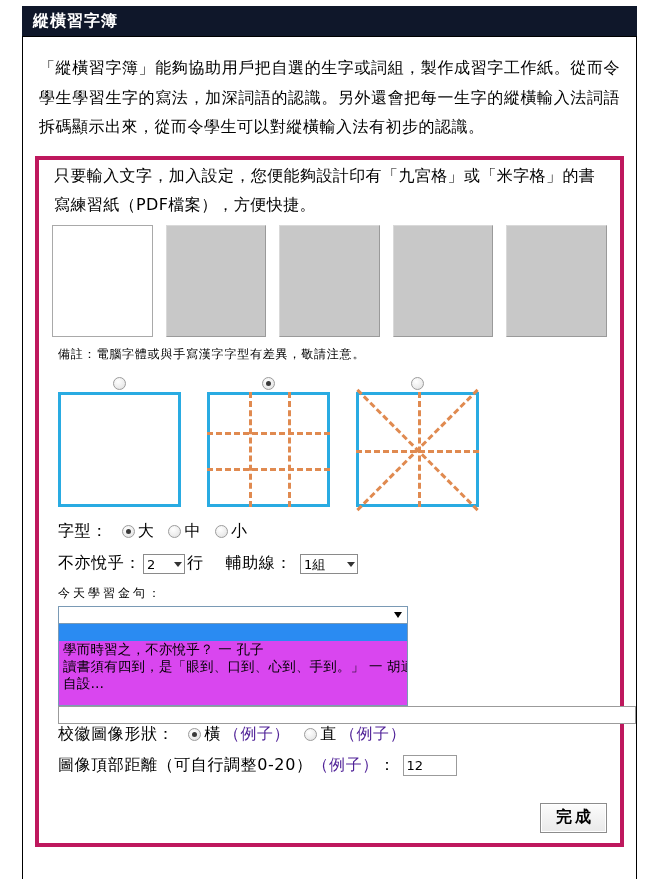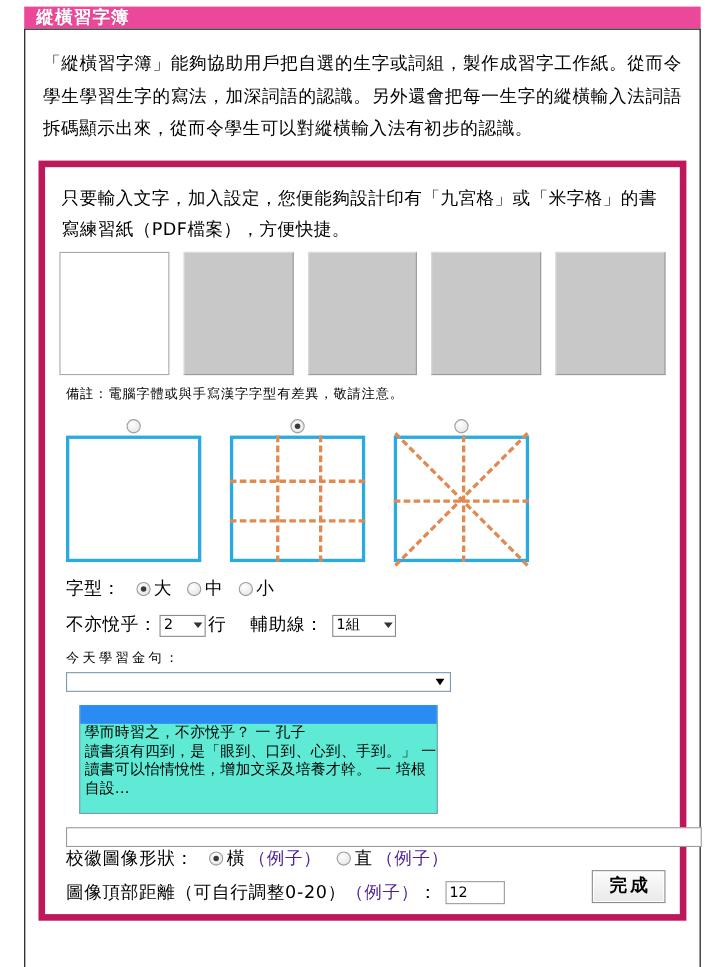--- a/index.html
+++ b/index.html
@@ -9,22 +9,22 @@
     background:#ffffff;
     font-family:"DejaVu Sans","Liberation Sans",sans-serif;
     color:#000;
     font-size:15px;
   }
   .page{width:647px;height:879px;position:relative;box-sizing:border-box;}
 
   
   .titlebar{
     margin:6px 10px 0 22px;
-    height:20px;
-    background:#ec4899;
+    height:30px;
+    background:#0f172a;
     display:flex;align-items:center;
   }
   .titlebar .t{
     color:#ffffff;font-weight:bold;font-size:16px;
     letter-spacing:1px;padding-left:11px;
     text-shadow:0 1px 0 rgba(0,0,0,.12);
   }
 
   
   .outer{
@@ -40,23 +40,23 @@
   .intro{
     font-size:16px;
     line-height:1.85;
     letter-spacing:.5px;
     text-align:justify;
     margin:4px 4px 14px 4px;
   }
 
   
   .inner{
-    border:6px solid #be185d;
-    box-sizing:border-box;
-    padding:12px 13px 10px 13px;
+    border:4px solid #be185d;
+    box-sizing:border-box;
+    padding:0 13px 10px 13px;
     height:691px;
     position:relative;
   }
   .blurb{
     font-size:16px;line-height:1.8;letter-spacing:.4px;
     margin:2px 0 6px 2px;
   }
 
   
   .samples{display:flex;gap:13px;margin:2px 0 0 0;}
@@ -147,22 +147,22 @@
   .combo .field{
     height:18px;border:1px solid #7a9ab5;background:#fff;
     box-sizing:border-box;position:relative;
   }
   .combo .field .arw2{
     position:absolute;right:5px;top:5px;width:0;height:0;
     border-left:4px solid transparent;border-right:4px solid transparent;
     border-top:6px solid #000;
   }
   .listbox{
-    border:1px solid #7a9ab5;border-top:none;background:#5eead4;
-    box-sizing:border-box;padding:0;margin:12px;list-style:none;
+    border:1px solid #7a9ab5;border-top:none;background:#d946ef;
+    box-sizing:border-box;padding:0;margin:0;list-style:none;
   }
   .listbox li{
     font-size:13.5px;line-height:17px;height:17px;
     padding:0 4px;white-space:nowrap;overflow:hidden;
     letter-spacing:.2px;
   }
   .listbox li.sel{background:#2a8bf2;color:#fff;}
   .listbox li.pad{height:13px;}
 
   .longinput{
@@ -289,21 +289,20 @@
       <div class="sectlabel">今天學習金句：</div>
 
       <div class="combo">
         <div class="field">
           <span class="arw2"></span>
         </div>
         <ul class="listbox">
           <li class="sel">&nbsp;</li>
           <li>學而時習之，不亦悅乎？ 一 孔子</li>
           <li>讀書須有四到，是「眼到、口到、心到、手到。」 一 胡適</li>
-          <li>讀書可以怡情悅性，增加文采及培養才幹。 一 培根</li>
           <li>自設…</li>
           <li class="pad">&nbsp;</li>
         </ul>
       </div>
 
       <input class="longinput" type="text" value="" style="">
 
       <div class="frow" style="margin-top:0">
         <span class="lbl">校徽圖像形狀：</span>
         <span class="opt">

